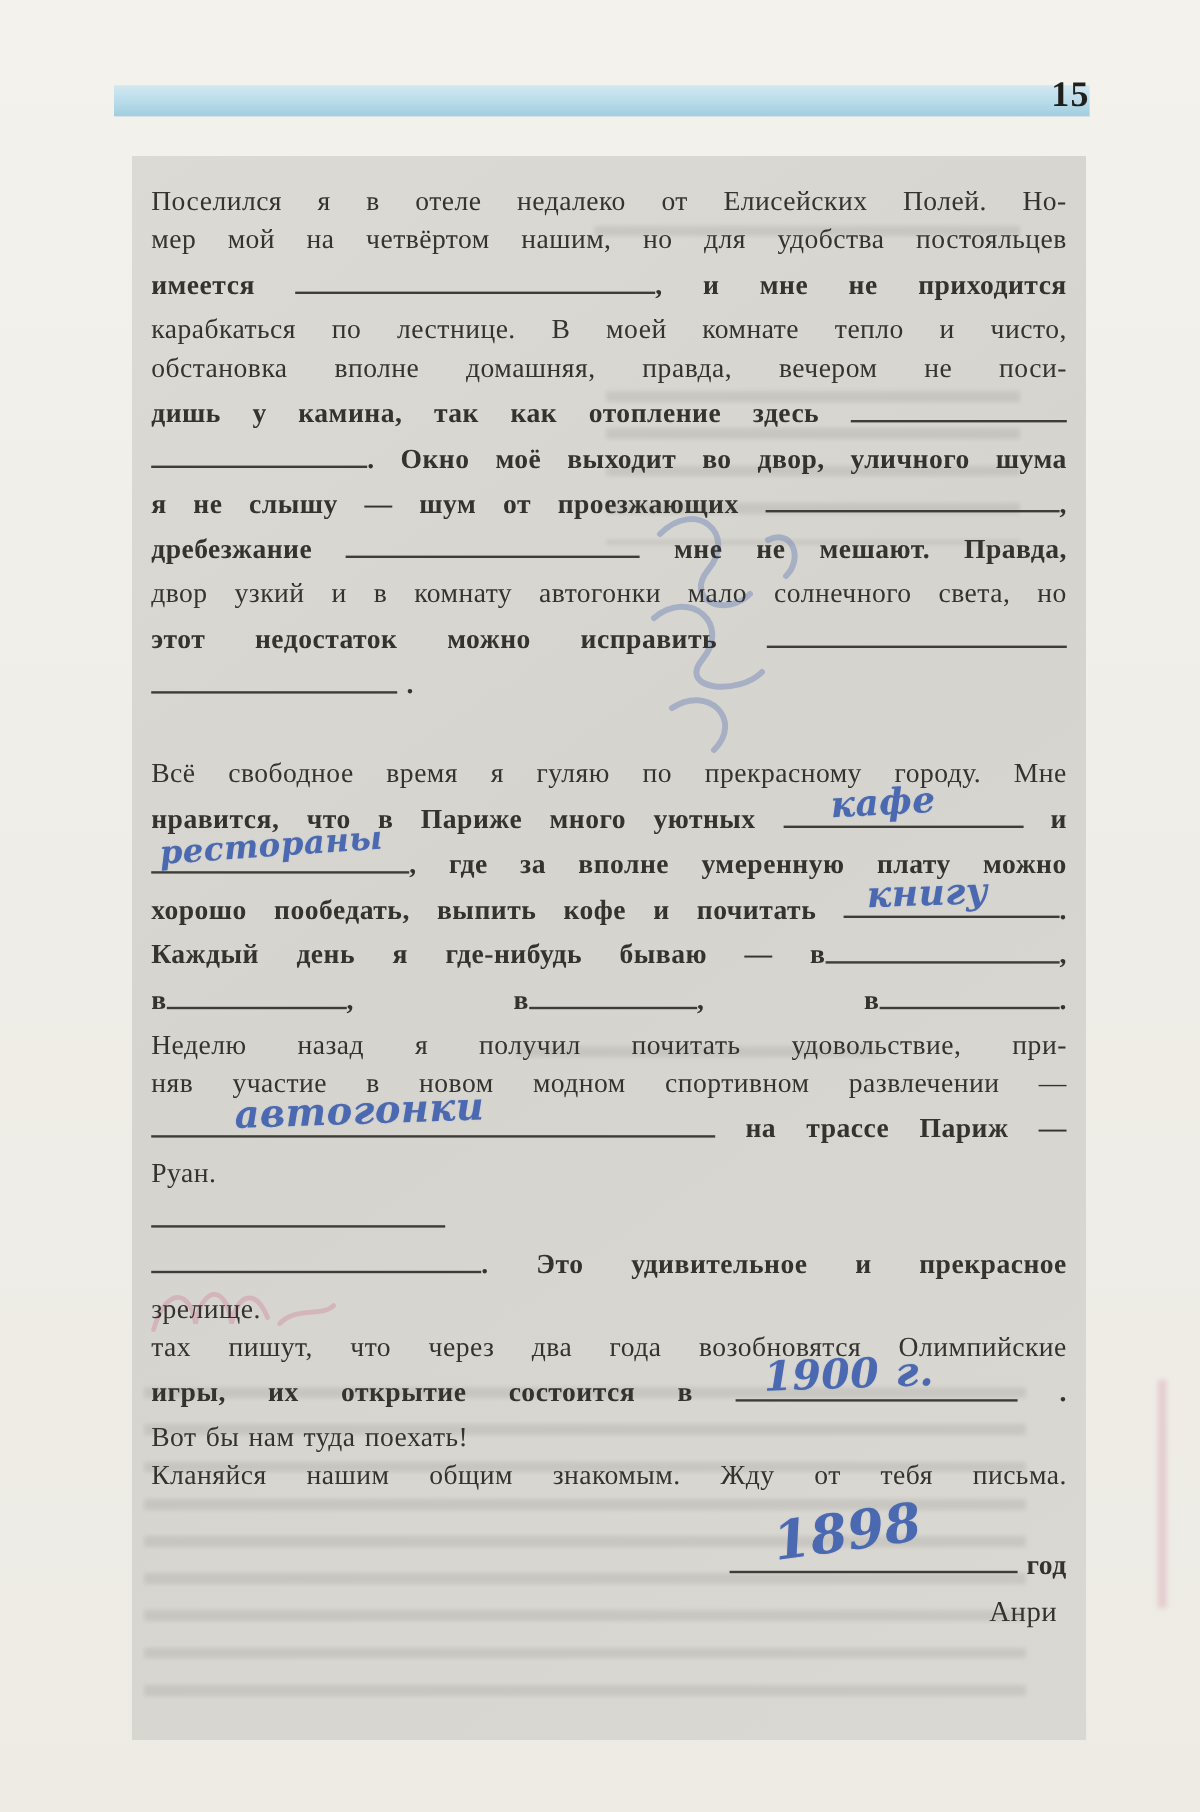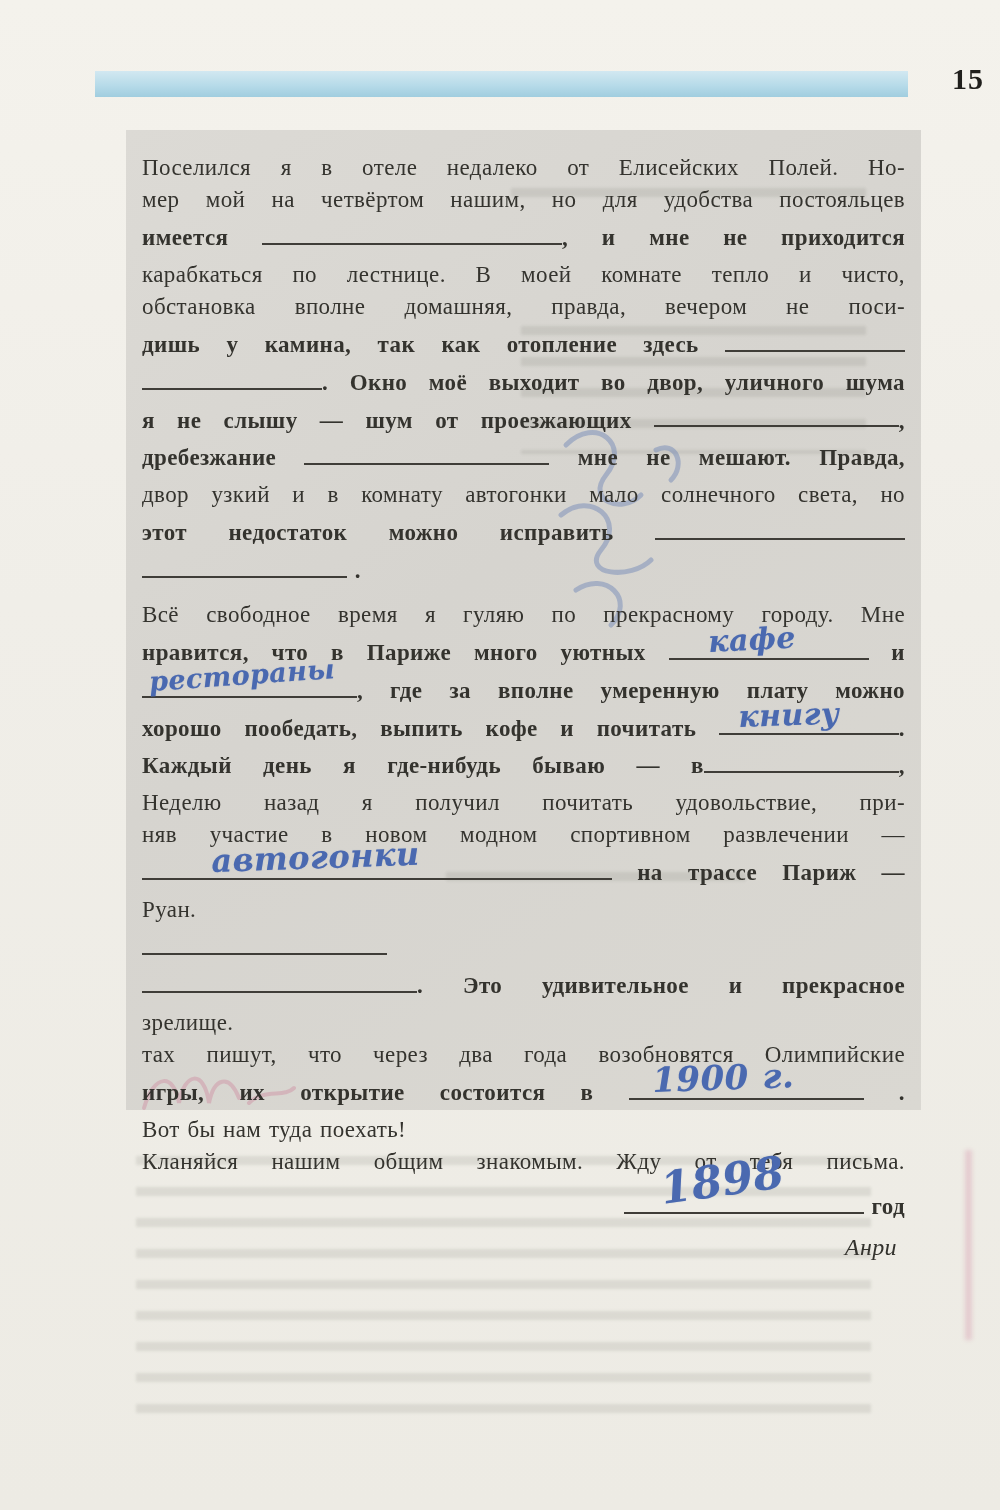--- a/index.html
+++ b/index.html
@@ -7,40 +7,40 @@
     position:relative;width:1000px;height:1510px;margin:0 auto;
     background:linear-gradient(180deg,#f4f2ec 0%,#f0eee8 40%,#edebe4 100%);
     font-family:"Liberation Serif","DejaVu Serif",serif;
     overflow:hidden;
   }
   .topbar{
     position:absolute;left:95px;top:71px;width:813px;height:26px;
     background:linear-gradient(180deg,#d2e8f1 0%,var(--accent_bar,#b7dbe9) 55%,#a0cddf 100%);
   }
   .pagenum{
-    position:absolute;left:952px;top:62px;
+    position:absolute;left:876px;top:62px;
     font-size:30px;font-weight:bold;color:#201f1c;letter-spacing:1px;
   }
   .sheet{
-    position:absolute;left:126px;top:130px;width:795px;height:980px;
+    position:absolute;left:110px;top:130px;width:795px;height:1320px;
     background:linear-gradient(145deg,#dcdad5 0%,#d6d4cf 45%,#dad8d2 100%);
   }
   .letter{
     position:relative;z-index:2;
     padding:22px 16px 0 16px;
     color:var(--ink,#34332e);
     font-size:23px;
   }
   .line{line-height:32px;letter-spacing:.4px;word-spacing:1.5px;}
   .j{text-align:justify;text-align-last:justify;}
   .left{text-align:left;text-align-last:left;}
   .right{text-align:right;text-align-last:right;}
   .sp{margin:5px 0;font-weight:bold;}
-  .gap{margin-top:12px;}
-  .sig{font-style:italic;font-size:24px;margin-top:8px;padding-right:8px;}
+  .gap{margin-top:42px;}
+  .sig{font-size:24px;margin-top:8px;padding-right:8px;}
   .blank,.hw{
     display:inline-block;height:.95em;position:relative;
     border-bottom:2px solid #3f3d38;
   }
   .hw-text{
     position:absolute;left:12px;bottom:1px;
     color:var(--handwriting,#4a69b0);
     font-style:italic;font-family:"DejaVu Serif",serif;
     white-space:nowrap;line-height:1;
     transform-origin:left bottom;
@@ -101,20 +101,21 @@
         <div class="line j sp"><span class="txt">я не слышу — шум от проезжающих </span><span class="blank" style="width: 245px;"></span><span class="txt">,</span></div>
         <div class="line j sp"><span class="txt">дребезжание </span><span class="blank" style="width: 245px;"></span><span class="txt"> мне не мешают. Правда,</span></div>
         <div class="line j"><span class="txt">двор узкий и в комнату автогонки мало солнечного света, но</span></div>
         <div class="line j sp"><span class="txt">этот недостаток можно исправить </span><span class="blank" style="width: 250px;"></span></div>
         <div class="line left sp"><span class="blank" style="width: 205px;"></span><span class="txt"> .</span></div>
         <div class="line j gap"><span class="txt">Всё свободное время я гуляю по прекрасному городу. Мне</span></div>
         <div class="line j sp"><span class="txt">нравится, что в Париже много уютных </span><span class="hw" style="width: 200px;"><span class="hw-text" style="font-size: 30px; transform: rotate(-3deg); left: 40px;">кафе</span></span><span class="txt"> и</span></div>
         <div class="line j sp"><span class="hw" style="width: 215px;"><span class="hw-text" style="font-size: 27px; transform: rotate(-4deg); left: 8px;">рестораны</span></span><span class="txt">, где за вполне умеренную плату можно</span></div>
         <div class="line j sp"><span class="txt">хорошо пообедать, выпить кофе и почитать </span><span class="hw" style="width: 180px;"><span class="hw-text" style="font-size: 30px; transform: rotate(-2deg); left: 20px;">книгу</span></span><span class="txt">.</span></div>
         <div class="line j sp"><span class="txt">Каждый день я где-нибудь бываю — в</span><span class="blank" style="width: 195px;"></span><span class="txt">,</span></div>
+        <div class="line j sp"><span class="txt">в</span><span class="blank" style="width: 150px;"></span><span class="txt">, в</span><span class="blank" style="width: 140px;"></span><span class="txt">, в</span><span class="blank" style="width: 150px;"></span><span class="txt">.</span></div>
         <div class="line j"><span class="txt">Неделю назад я получил почитать удовольствие, при-</span></div>
         <div class="line j"><span class="txt">няв участие в новом модном спортивном развлечении —</span></div>
         <div class="line j sp"><span class="hw" style="width: 470px;"><span class="hw-text" style="font-size: 32px; transform: rotate(-2deg); left: 70px;">автогонки</span></span><span class="txt"> на трассе Париж —</span></div>
         <div class="line left"><span class="txt">Руан.</span></div>
         <div class="line j sp"><span class="blank" style="width: 245px;"></span></div>
         <div class="line j sp"><span class="blank" style="width: 275px;"></span><span class="txt">. Это удивительное и прекрасное</span></div>
         <div class="line left"><span class="txt">зрелище.</span></div>
         <div class="line j"><span class="txt">тах пишут, что через два года возобновятся Олимпийские</span></div>
         <div class="line j sp"><span class="txt">игры, их открытие состоится в </span><span class="hw" style="width: 235px;"><span class="hw-text" style="font-size: 34px; transform: rotate(-2deg); left: 24px;">1900 г.</span></span><span class="txt"> .</span></div>
         <div class="line left"><span class="txt">Вот бы нам туда поехать!</span></div>

